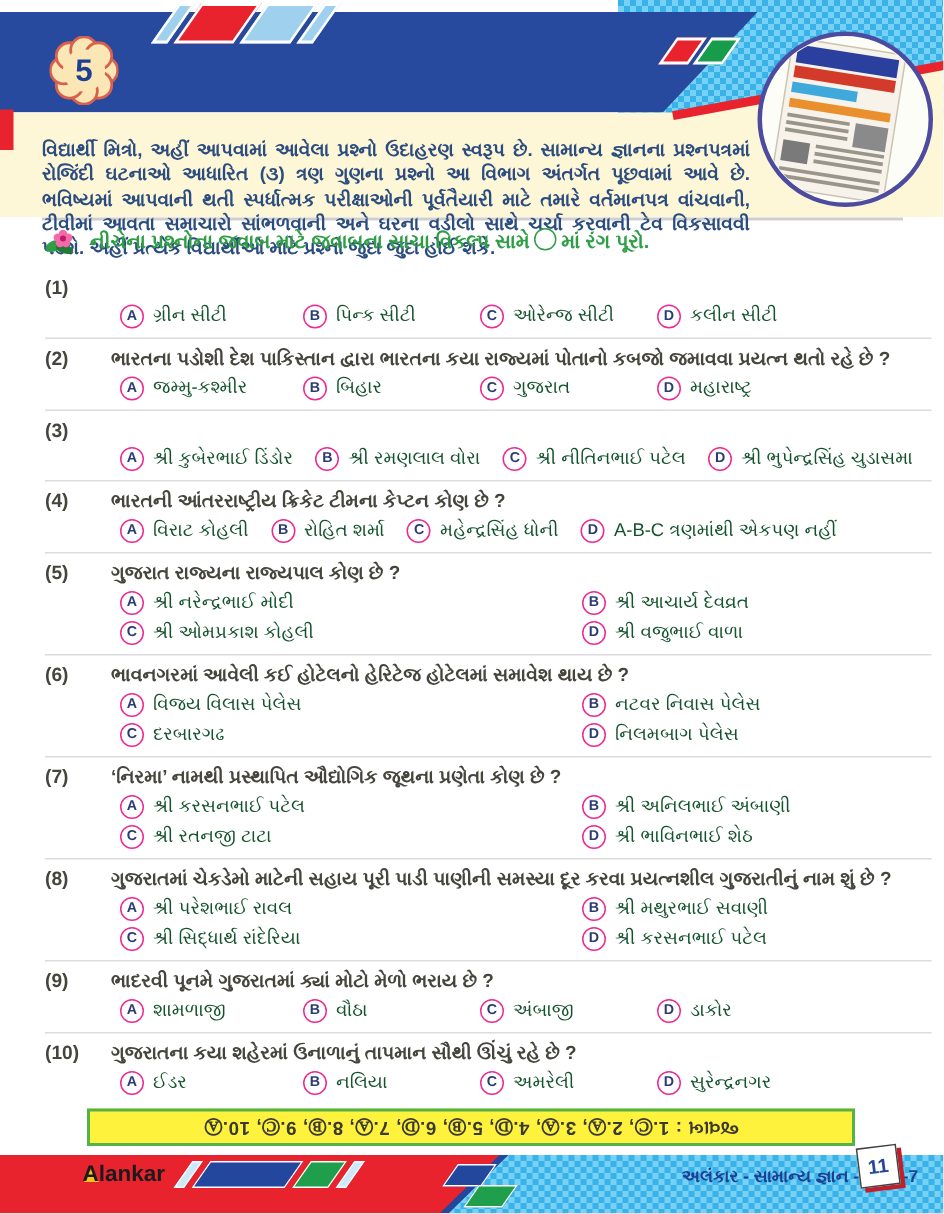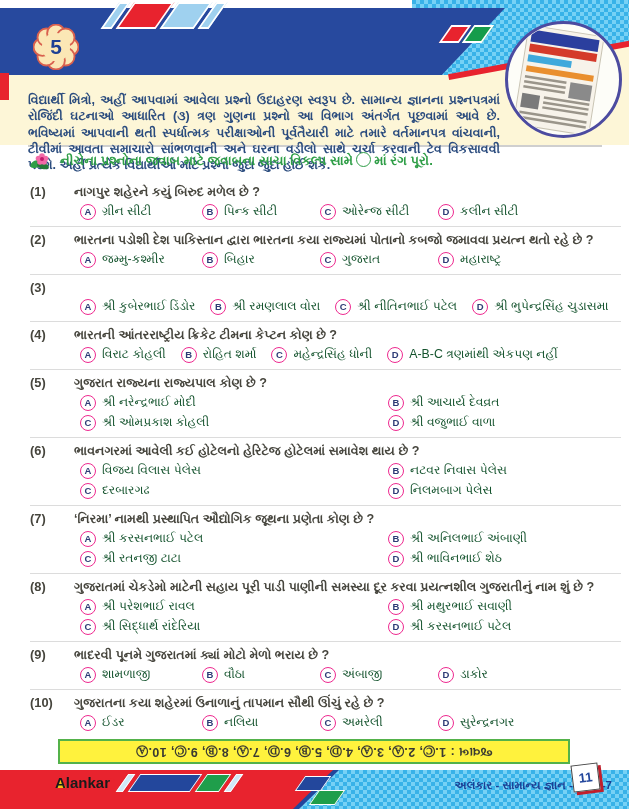--- a/index.html
+++ b/index.html
@@ -180,21 +180,20 @@
       </svg>
       <span>
         <span>નીચેના પ્રશ્નોના જવાબ માટે જવાબના સાચા વિકલ્પ સામે</span><span class="fill-circle"></span><span>માં રંગ પૂરો.</span>
       </span>
     </div>
 
     <div>
         <div class="question">
           <div class="q-head">
             <span class="q-num">(1)</span>
-            <span class="q-text">નાગપુર શહેરને કયું બિરુદ મળેલ છે ?</span>
           </div>
           <div class="options row4">
             <span class="opt">
               <span class="bubble">A</span>
               <span class="opt-label">ગ્રીન સીટી</span>
             </span>
             <span class="opt">
               <span class="bubble">B</span>
               <span class="opt-label">પિન્ક સીટી</span>
             </span>

